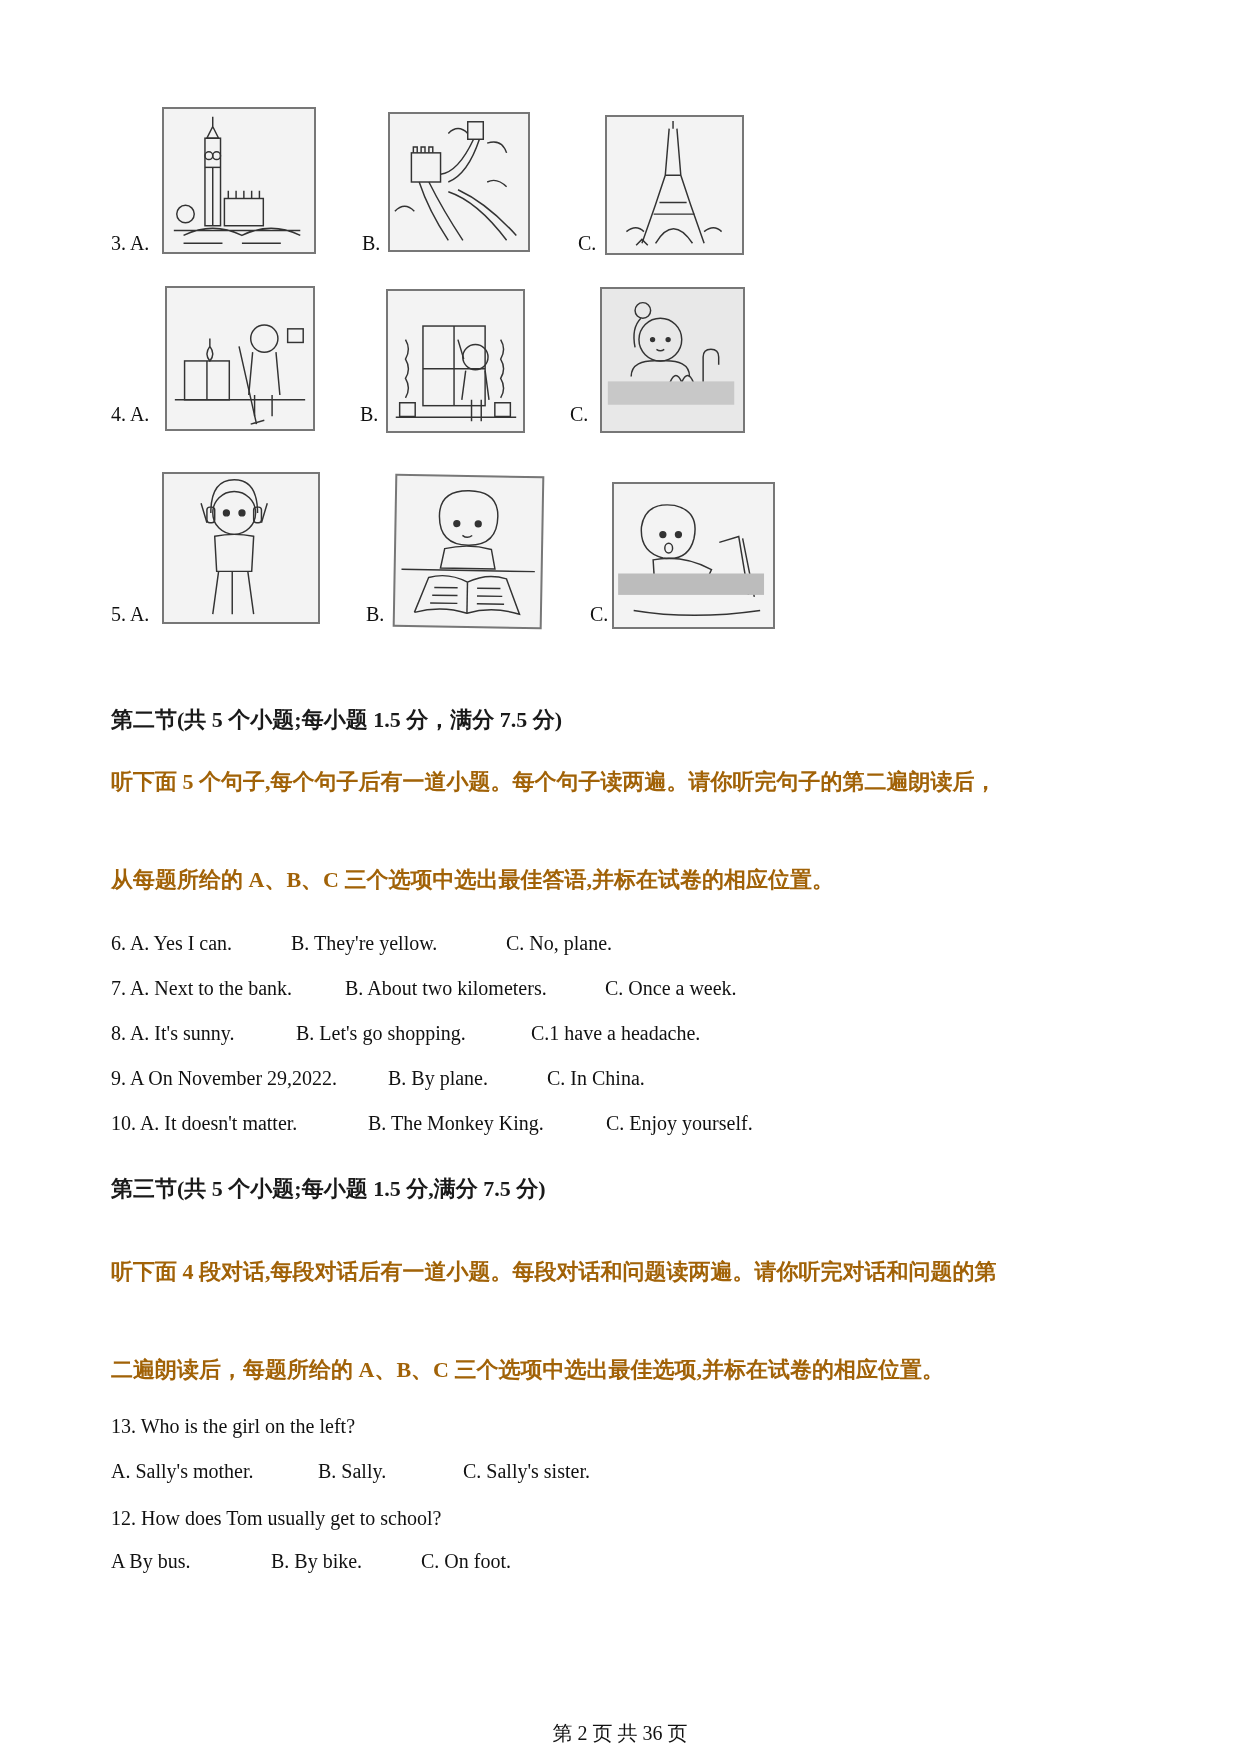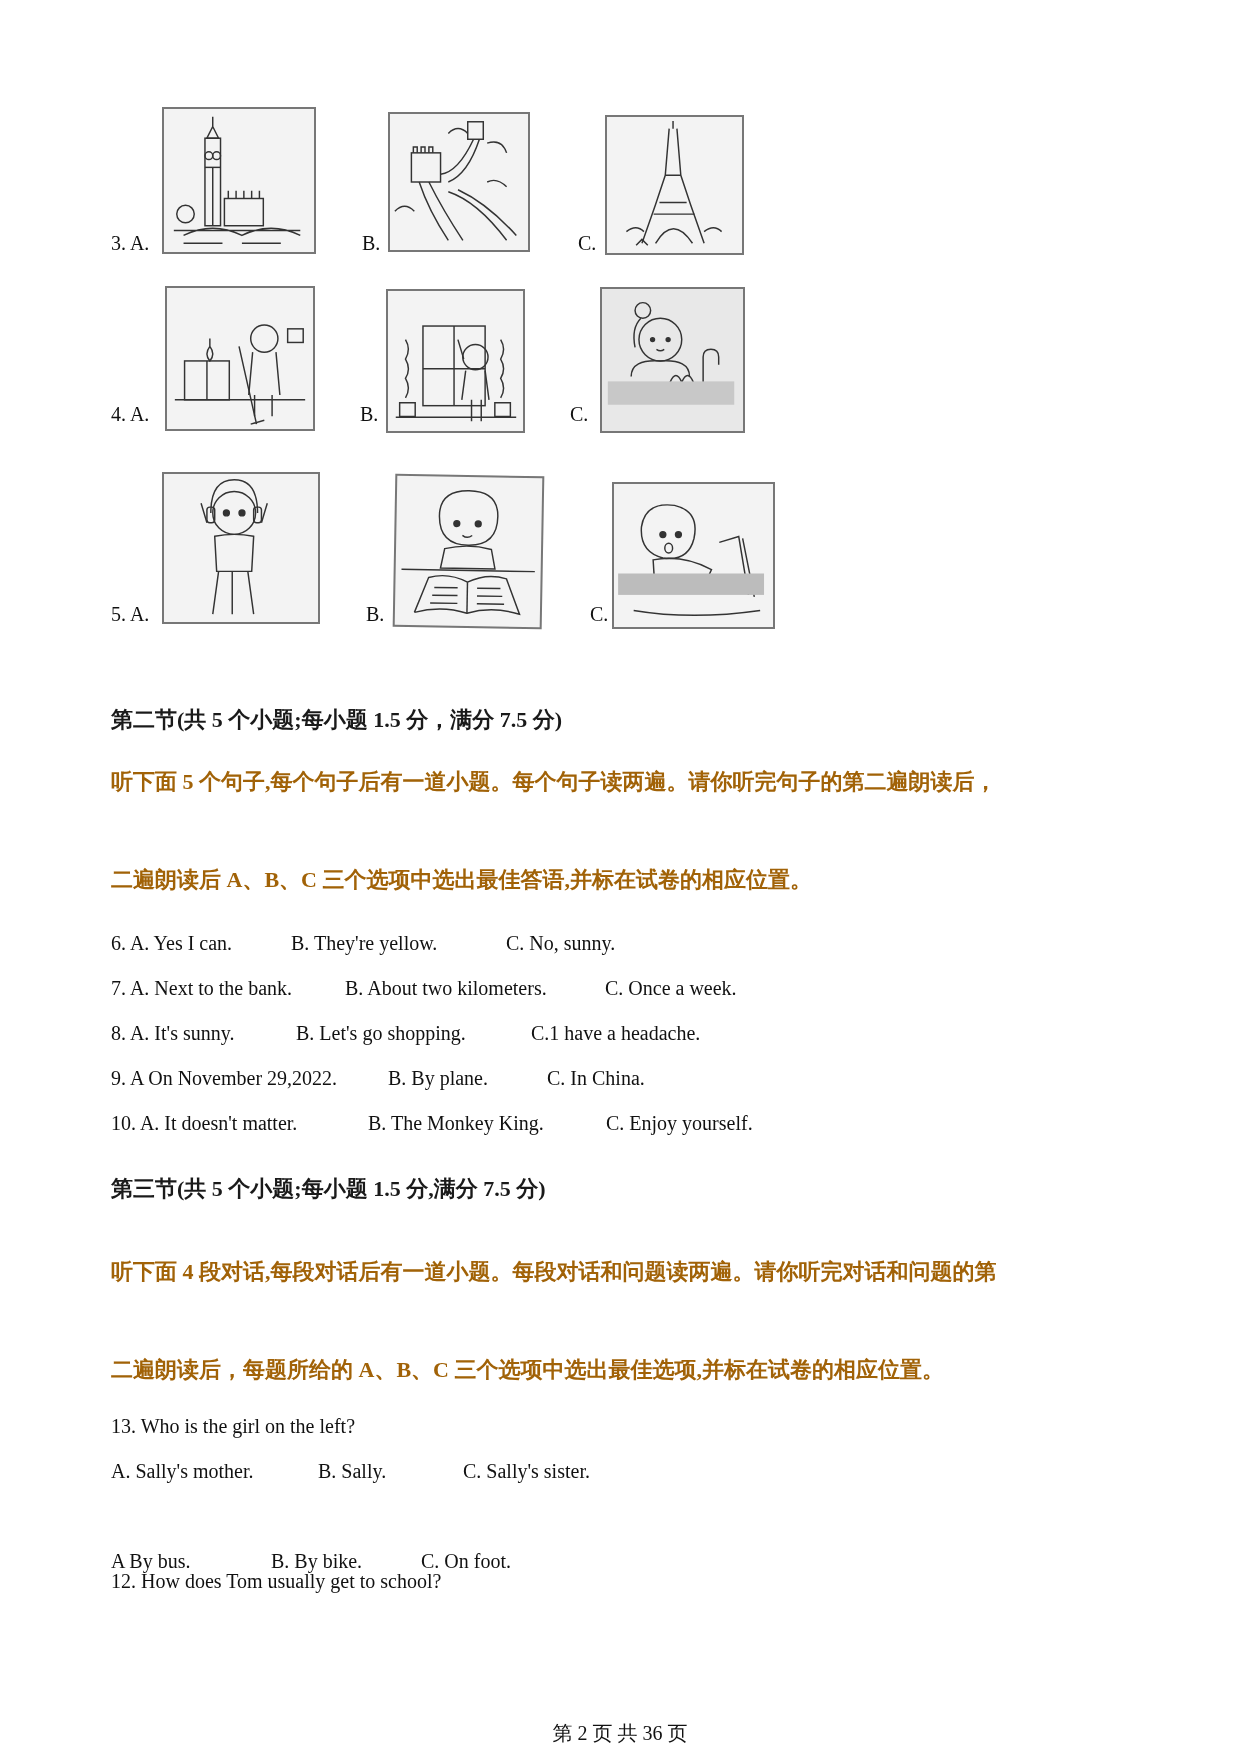--- a/index.html
+++ b/index.html
@@ -151,26 +151,26 @@
     <path d="M40 78 q30 -6 60 10 l-10 22 h-48 z"></path>
     <path d="M108 60 l20 -6 l10 60 M132 56 l12 60"></path>
     <path d="M20 130 q60 10 130 0"></path>
       </g>
     <rect x="4" y="92" width="150" height="22" fill="#bcbcbc"></rect>
     </svg>
 </div>
 
 <div class="abs head" style="left:111px; top:685px;margin-top:20px;">第二节(共 5 个小题;每小题 1.5 分，满分 7.5 分)</div>
 <div class="abs para" style="left:111px; top:767px;">听下面 5 个句子,每个句子后有一道小题。每个句子读两遍。请你听完句子的第二遍朗读后，</div>
-<div class="abs para" style="left:111px; top:865px;">二遍朗读后 A、B、C 三个选项中选出最佳答语,并标在试卷的相应位置。</div>
+<div class="abs para" style="left:111px; top:865px;">从每题所给的 A、B、C 三个选项中选出最佳答语,并标在试卷的相应位置。</div>
 
 <div class="abs q" style="left:111px; top:932px; width:900px;">
   <span class="opt" style="left:0;">6. A. Yes I can.</span>
   <span class="opt" style="left:180px;">B. They're yellow.</span>
-  <span class="opt" style="left:395px;">C. No, sunny.</span>
+  <span class="opt" style="left:395px;">C. No, plane.</span>
 </div>
 <div class="abs q" style="left:111px; top:977px; width:900px;">
   <span class="opt" style="left:0;">7. A. Next to the bank.</span>
   <span class="opt" style="left:234px;">B. About two kilometers.</span>
   <span class="opt" style="left:494px;">C. Once a week.</span>
 </div>
 <div class="abs q" style="left:111px; top:1022px; width:900px;">
   <span class="opt" style="left:0;">8. A. It's sunny.</span>
   <span class="opt" style="left:185px;">B. Let's go shopping.</span>
   <span class="opt" style="left:420px;">C.1 have a headache.</span>
@@ -189,20 +189,20 @@
 <div class="abs head" style="left:111px; top:1174px;">第三节(共 5 个小题;每小题 1.5 分,满分 7.5 分)</div>
 <div class="abs para" style="left:111px; top:1257px;">听下面 4 段对话,每段对话后有一道小题。每段对话和问题读两遍。请你听完对话和问题的第</div>
 <div class="abs para" style="left:111px; top:1355px;">二遍朗读后，每题所给的 A、B、C 三个选项中选出最佳选项,并标在试卷的相应位置。</div>
 
 <div class="abs q" style="left:111px; top:1415px;">13. Who is the girl on the left?</div>
 <div class="abs q" style="left:111px; top:1460px; width:900px;">
   <span class="opt" style="left:0;">A. Sally's mother.</span>
   <span class="opt" style="left:207px;">B. Sally.</span>
   <span class="opt" style="left:352px;">C. Sally's sister.</span>
 </div>
-<div class="abs q" style="left:111px; top:1570px;">12. How does Tom usually get to school?</div>
+<div class="abs q" style="left:111px; top:1507px;">12. How does Tom usually get to school?</div>
 <div class="abs q" style="left:111px; top:1550px; width:900px;">
   <span class="opt" style="left:0;">A By bus.</span>
   <span class="opt" style="left:160px;">B. By bike.</span>
   <span class="opt" style="left:310px;">C. On foot.</span>
 </div>
 
 <div class="abs footer" style="left:0; width:1240px; text-align:center; top:1720px;">第 2 页 共 36 页</div>
 
 </body></html>

